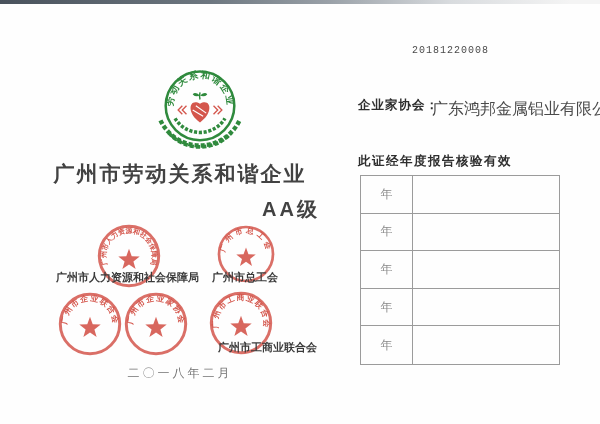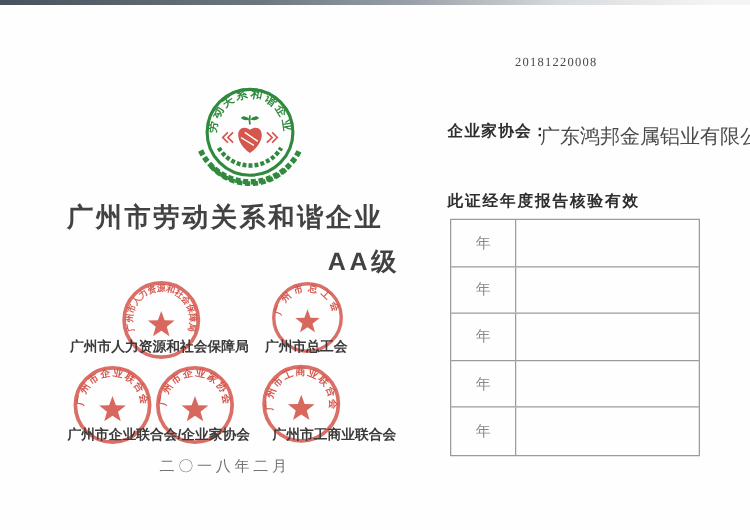--- a/index.html
+++ b/index.html
@@ -37,21 +37,21 @@
   .cap-2{left:172px;top:260px;}
   .cap-3{left:14px;top:330px;}
   .cap-4{left:178px;top:330px;}
   .cert-date{
     position:absolute;left:0;top:355px;width:280px;text-align:center;
     font-size:12px;color:#737373;letter-spacing:3px;
   }
   
   .page-right{position:absolute;left:330px;top:0;width:260px;height:424px;}
   .field-label{font-weight:bold;color:#2e2e2e;font-size:12.5px;letter-spacing:1px;white-space:nowrap;}
-  .field-value{font-family:Liberation Serif, serif;color:#4a4a4a;white-space:nowrap;}
+  .field-value{font-family:Liberation Mono, monospace;color:#4a4a4a;white-space:nowrap;}
   .row-certno{position:absolute;left:28px;top:42px;}
   .certno-value{position:absolute;left:82px;top:45px;font-size:10px;letter-spacing:1px;}
   .row-stamp{position:absolute;left:28px;top:97px;}
   .stamp-value{position:absolute;left:102px;top:99px;font-size:16px;}
   .validity-heading{
     position:absolute;left:28px;top:153px;
     font-weight:bold;color:#2e2e2e;font-size:12.5px;letter-spacing:1.5px;white-space:nowrap;
   }
   .verify-table{
     position:absolute;left:30px;top:175px;width:200px;height:190px;
@@ -172,21 +172,20 @@
         <circle cx="50" cy="50" r="45" fill="none" stroke="#d4564c" stroke-width="4.5" opacity="0.85"></circle>
         <polygon points="50,39 54.1,50.3 66.2,50.7 56.7,58.2 60,69.8 50,63 40,69.8 43.3,58.2 33.8,50.7 45.9,50.3" fill="#d4564c" opacity="0.9"></polygon>
         <text class="seal-ring-text ring-mid">
           <textPath href="#arc4" startOffset="50%" text-anchor="middle">广州市工商业联合会</textPath>
         </text>
       </svg>
     </div>
 
     <div class="seal-caption cap-1">广州市人力资源和社会保障局</div>
     <div class="seal-caption cap-2">广州市总工会</div>
-    <div class="seal-caption cap-3">广州市企业联合会/企业家协会</div>
     <div class="seal-caption cap-4">广州市工商业联合会</div>
 
     <div class="cert-date">二〇一八年二月</div>
   </div>
 
   <div class="page-right">
 
     <div class="certno-value field-value">20181220008</div>
 
     <div class="row-stamp field-label">企业家协会：</div>

